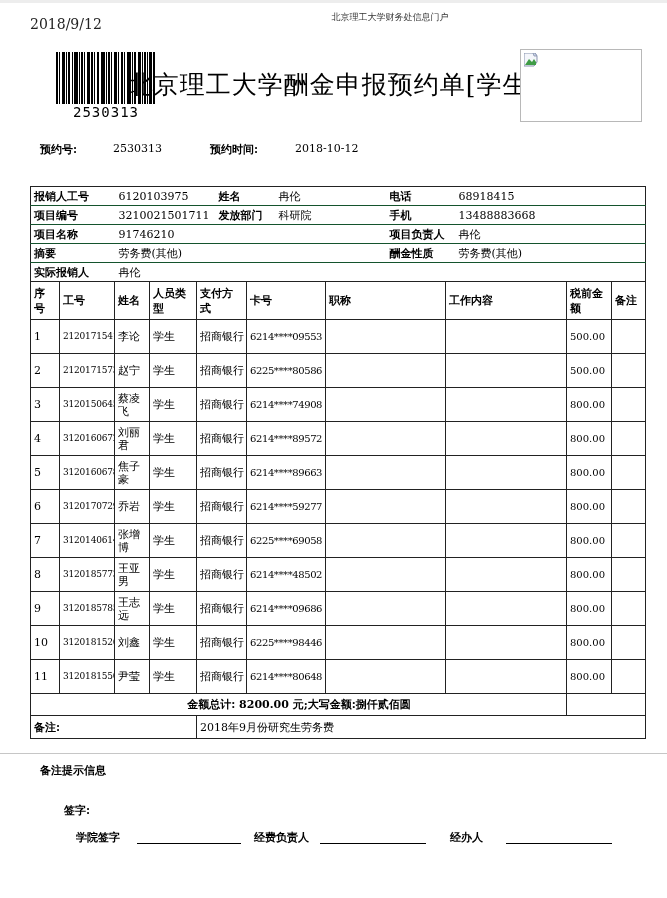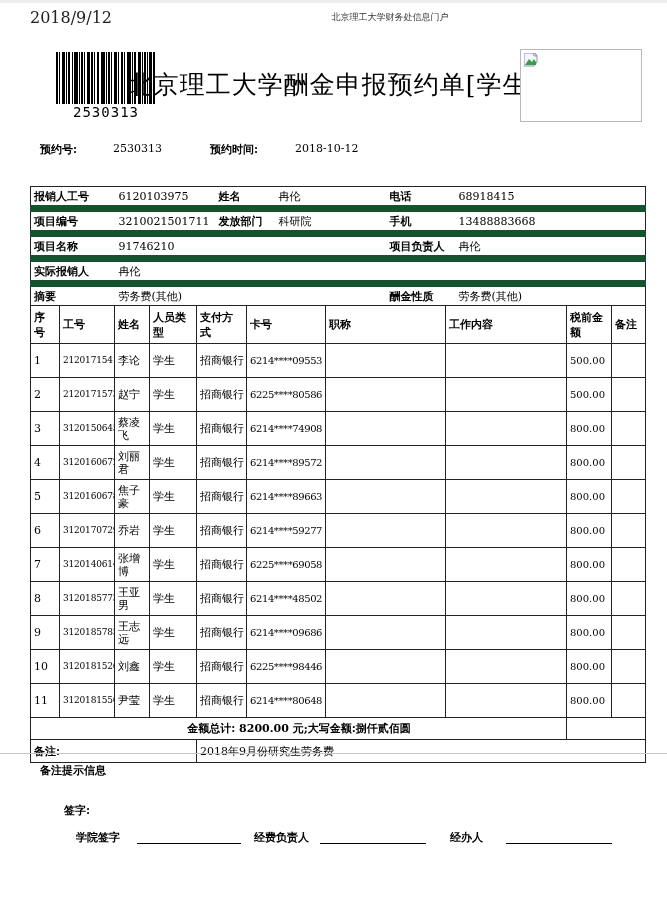--- a/index.html
+++ b/index.html
@@ -3,21 +3,21 @@
 <meta charset="utf-8">
 <style>
   html,body{margin:0;padding:0;}
   body{
     width:667px;height:898px;background:#fff;position:relative;
     font-family:"DejaVu Serif","Liberation Serif",serif;color:#000;
     -webkit-font-smoothing:antialiased;
   }
   .top-strip{position:absolute;left:0;top:0;width:667px;height:3px;background:#ededed;}
   
-  .print-date{position:absolute;left:30px;top:8px;font-size:16px;color:#222;}
+  .print-date{position:absolute;left:30px;top:16px;font-size:14px;color:#222;}
   .portal-title{position:absolute;left:250px;top:11px;width:280px;text-align:center;font-size:9px;color:#333;}
   
   .barcode{position:absolute;left:56px;top:52px;width:100px;text-align:center;}
   .barcode svg{display:block;}
   .barcode-num{font-family:"DejaVu Sans Mono","Liberation Mono",monospace;font-size:14px;letter-spacing:1px;margin-top:0px;color:#000;}
   
   .doc-title{position:absolute;left:0;top:68px;width:667px;text-align:center;font-size:25px;font-weight:500;letter-spacing:1px;}
   
   .img-box{position:absolute;left:520px;top:49px;width:120px;height:71px;border:1px solid #b8b8b8;background:#fff;}
   .img-box svg{position:absolute;left:3px;top:3px;}
@@ -25,21 +25,21 @@
   .resv-row{position:absolute;left:0;top:142px;width:667px;height:16px;font-size:11px;}
   .resv-row .lab{font-weight:bold;position:absolute;}
   .resv-row .val{position:absolute;}
   .resv-no-label{left:40px;}  .resv-no-value{left:113px;}
   .resv-time-label{left:210px;} .resv-time-value{left:295px;}
   
   .doc-table{position:absolute;left:30px;top:186px;width:615px;}
   table{border-collapse:collapse;table-layout:fixed;width:615px;}
   
   .info-table{border:1px solid #222;border-bottom:none;}
-  .info-table td{border-bottom:7px solid #14532d;font-size:11px;padding:1px 3px;height:16px;vertical-align:middle;overflow:hidden;white-space:nowrap;}
+  .info-table td{border-bottom:1px solid #14532d;font-size:11px;padding:1px 3px;height:16px;vertical-align:middle;overflow:hidden;white-space:nowrap;}
   .info-table tr{height:18px;}
   .info-table tr:last-child td{border-bottom:none;}
   .info-table .lab{font-weight:bold;}
   
   .grid-table td,.grid-table th{border:1px solid #222;font-size:11px;padding:1px 2px 1px 3px;vertical-align:middle;text-align:left;line-height:13px;overflow:hidden;}
   .grid-table th{font-weight:bold;vertical-align:middle;padding:1px 4px 1px 3px;line-height:15px;}
   .grid-table thead tr{height:38px;}
   .grid-table tbody tr{height:34px;}
   .grid-table .num{font-size:9px;letter-spacing:-0.2px;white-space:nowrap;font-family:"DejaVu Serif","Liberation Serif",serif;}
   .grid-table .card{font-size:10px;letter-spacing:-0.4px;white-space:nowrap;}
@@ -151,28 +151,28 @@
       <td class="lab">手机</td>
       <td>13488883668</td>
     </tr>
     <tr>
       <td class="lab">项目名称</td>
       <td colspan="3">91746210</td>
       <td class="lab">项目负责人</td>
       <td>冉伦</td>
     </tr>
     <tr>
-      <td class="lab">实际报销人</td>
-      <td colspan="5">冉伦</td>
-    </tr>
-    <tr>
       <td class="lab">摘要</td>
       <td colspan="3">劳务费(其他)</td>
       <td class="lab">酬金性质</td>
       <td>劳务费(其他)</td>
+    </tr>
+    <tr>
+      <td class="lab">实际报销人</td>
+      <td colspan="5">冉伦</td>
     </tr>
   </tbody>
     </table>
 
   <table class="grid-table">
     <colgroup>
       <col style="width:29px">
         <col style="width:55px">
         <col style="width:35px">
         <col style="width:47px">

